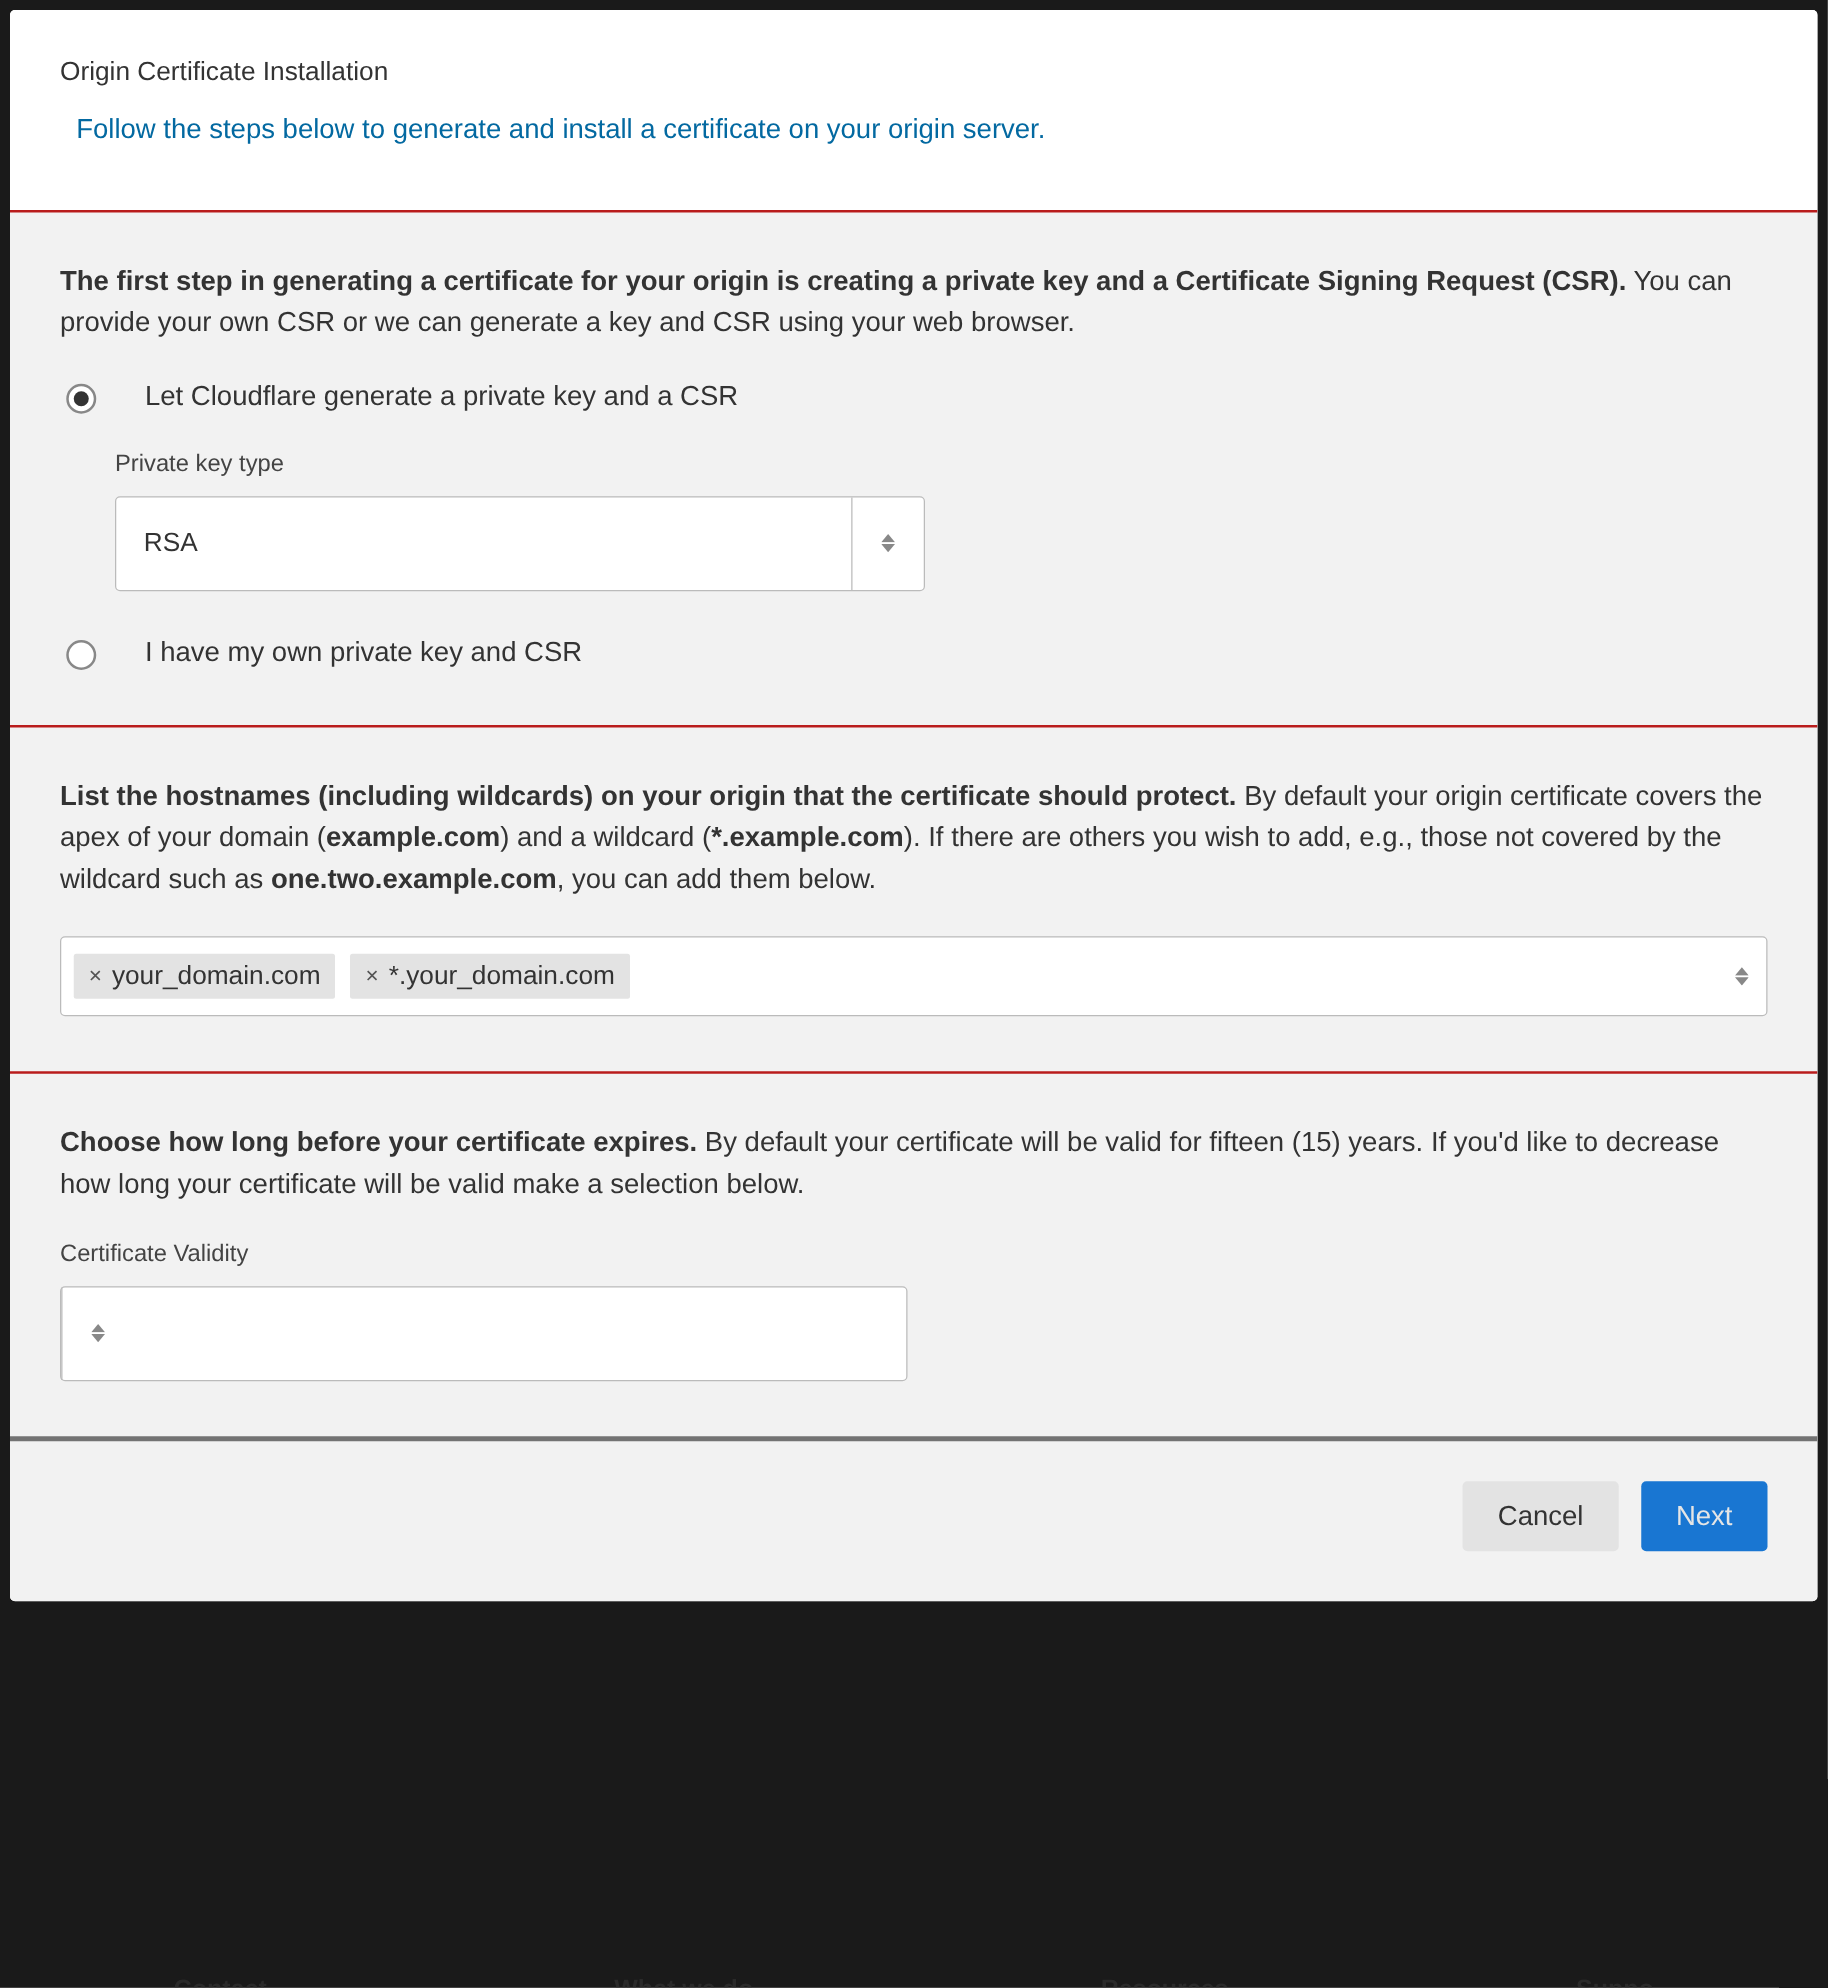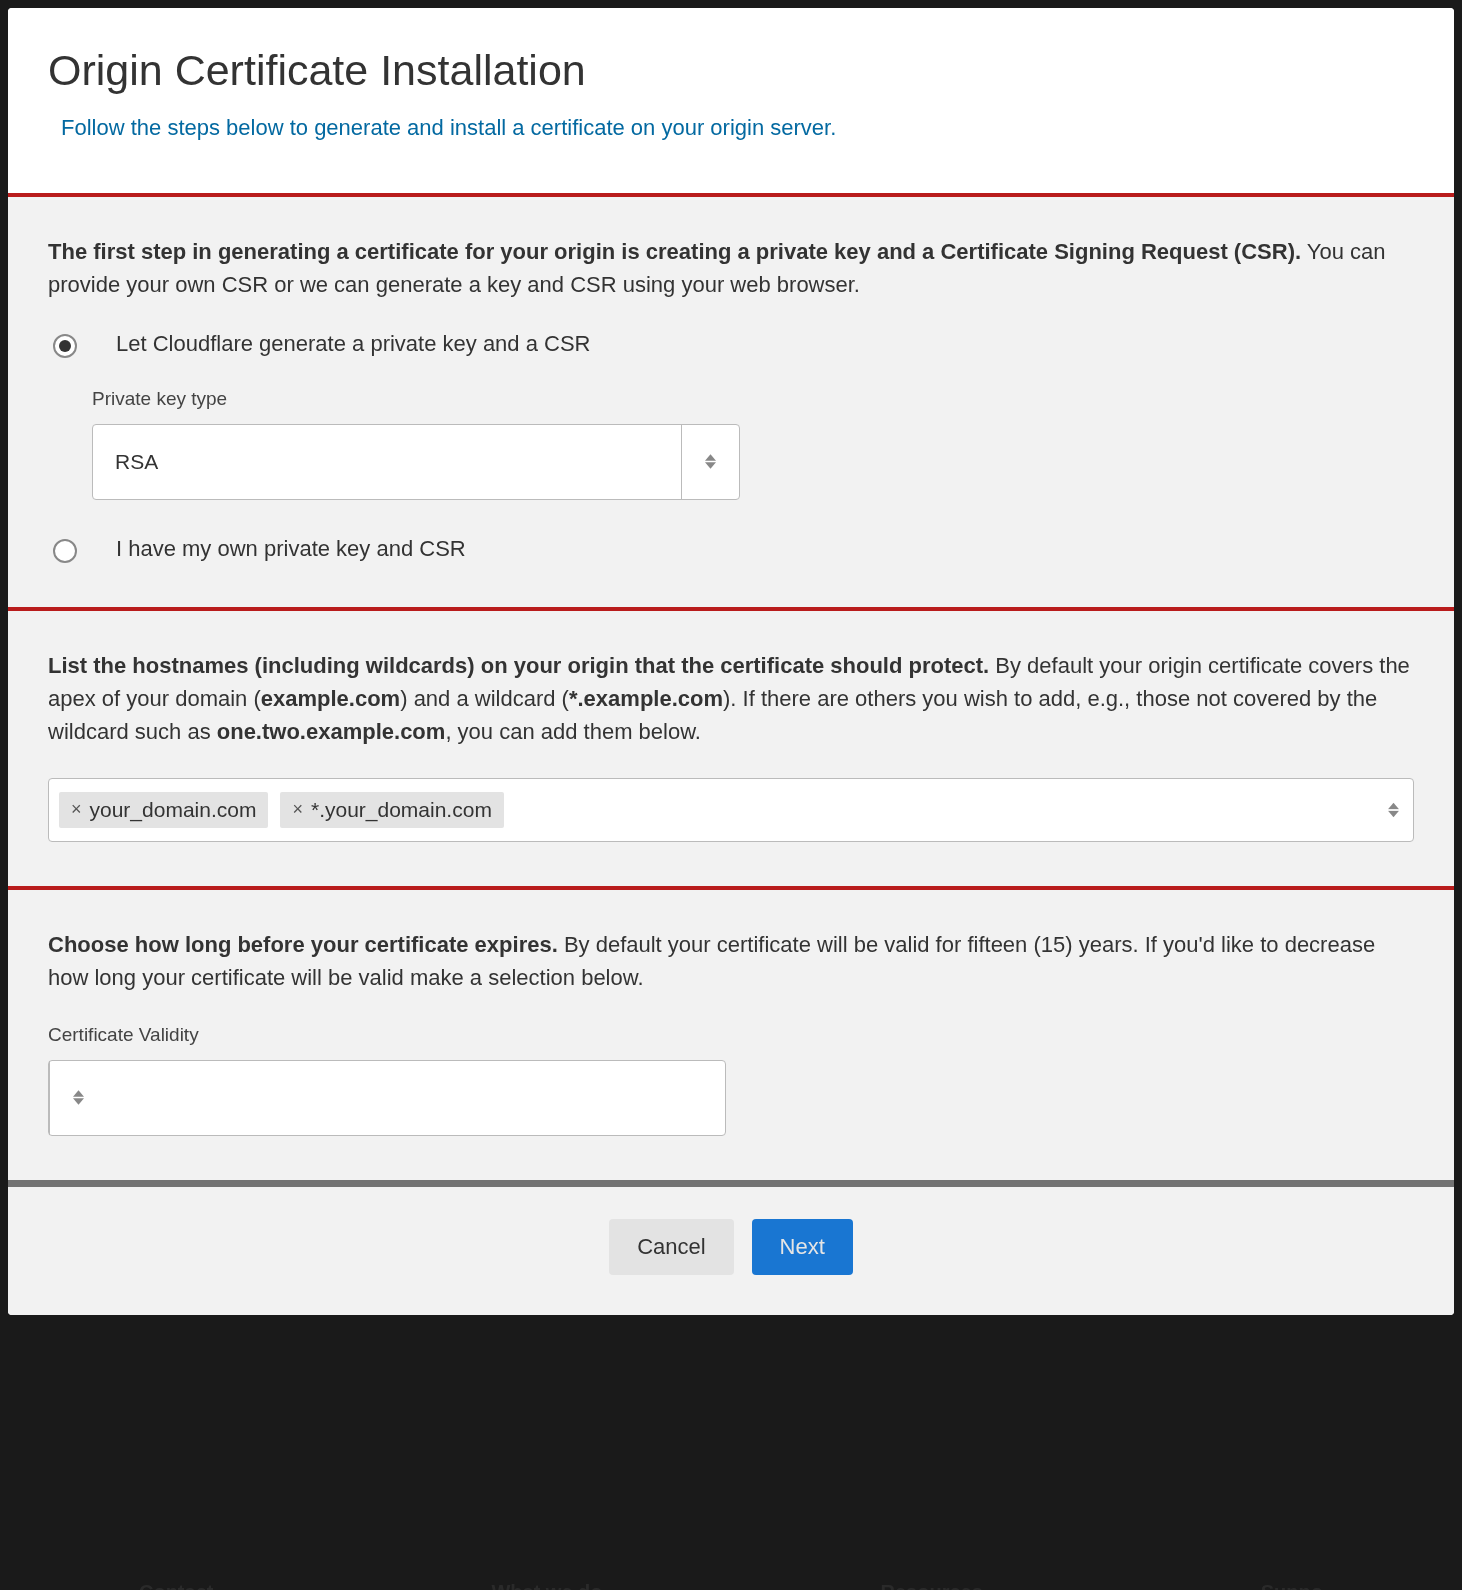--- a/index.html
+++ b/index.html
@@ -20,33 +20,33 @@
     width: 100%;
     background: #fff;
     border-radius: 4px;
     overflow: hidden;
   }
   .modal-header {
     padding: 38px 40px 36px 40px;
     background: #fff;
   }
   .modal-title {
-    font-size: 43px;
+    font-size: 21px;
     font-weight: 400;
     color: #333;
     margin: 0 0 18px 0;
   }
   .modal-subtitle {
     font-size: 22px;
     color: #0369a1;
     margin: 13px;
     line-height: 1.4;
   }
   .section {
-    border-top: 4px solid #b91c1c;
+    border-top: 2px solid #b91c1c;
     background: #f2f2f2;
     padding: 38px 40px 44px 40px;
   }
   .section-intro {
     font-size: 22px;
     color: #333;
     line-height: 1.5;
     margin: 0 0 30px 0;
   }
   .section-intro b, .section-intro strong {
@@ -159,25 +159,25 @@
     top: 50%;
     transform: translateY(-50%);
     display: flex;
     flex-direction: column;
     gap: 1px;
     align-items: center;
   }
   .tags-arrows svg { width: 11px; height: 7px; }
 
   .footer {
-    border-top: 7px solid #737373;
+    border-top: 4px solid #737373;
     background: #f2f2f2;
     padding: 32px 40px 40px 40px;
     display: flex;
-    justify-content: center;
+    justify-content: flex-end;
     gap: 18px;
   }
   .btn {
     height: 56px;
     padding: 0 28px;
     font-size: 22px;
     border-radius: 4px;
     border: none;
     cursor: pointer;
   }

